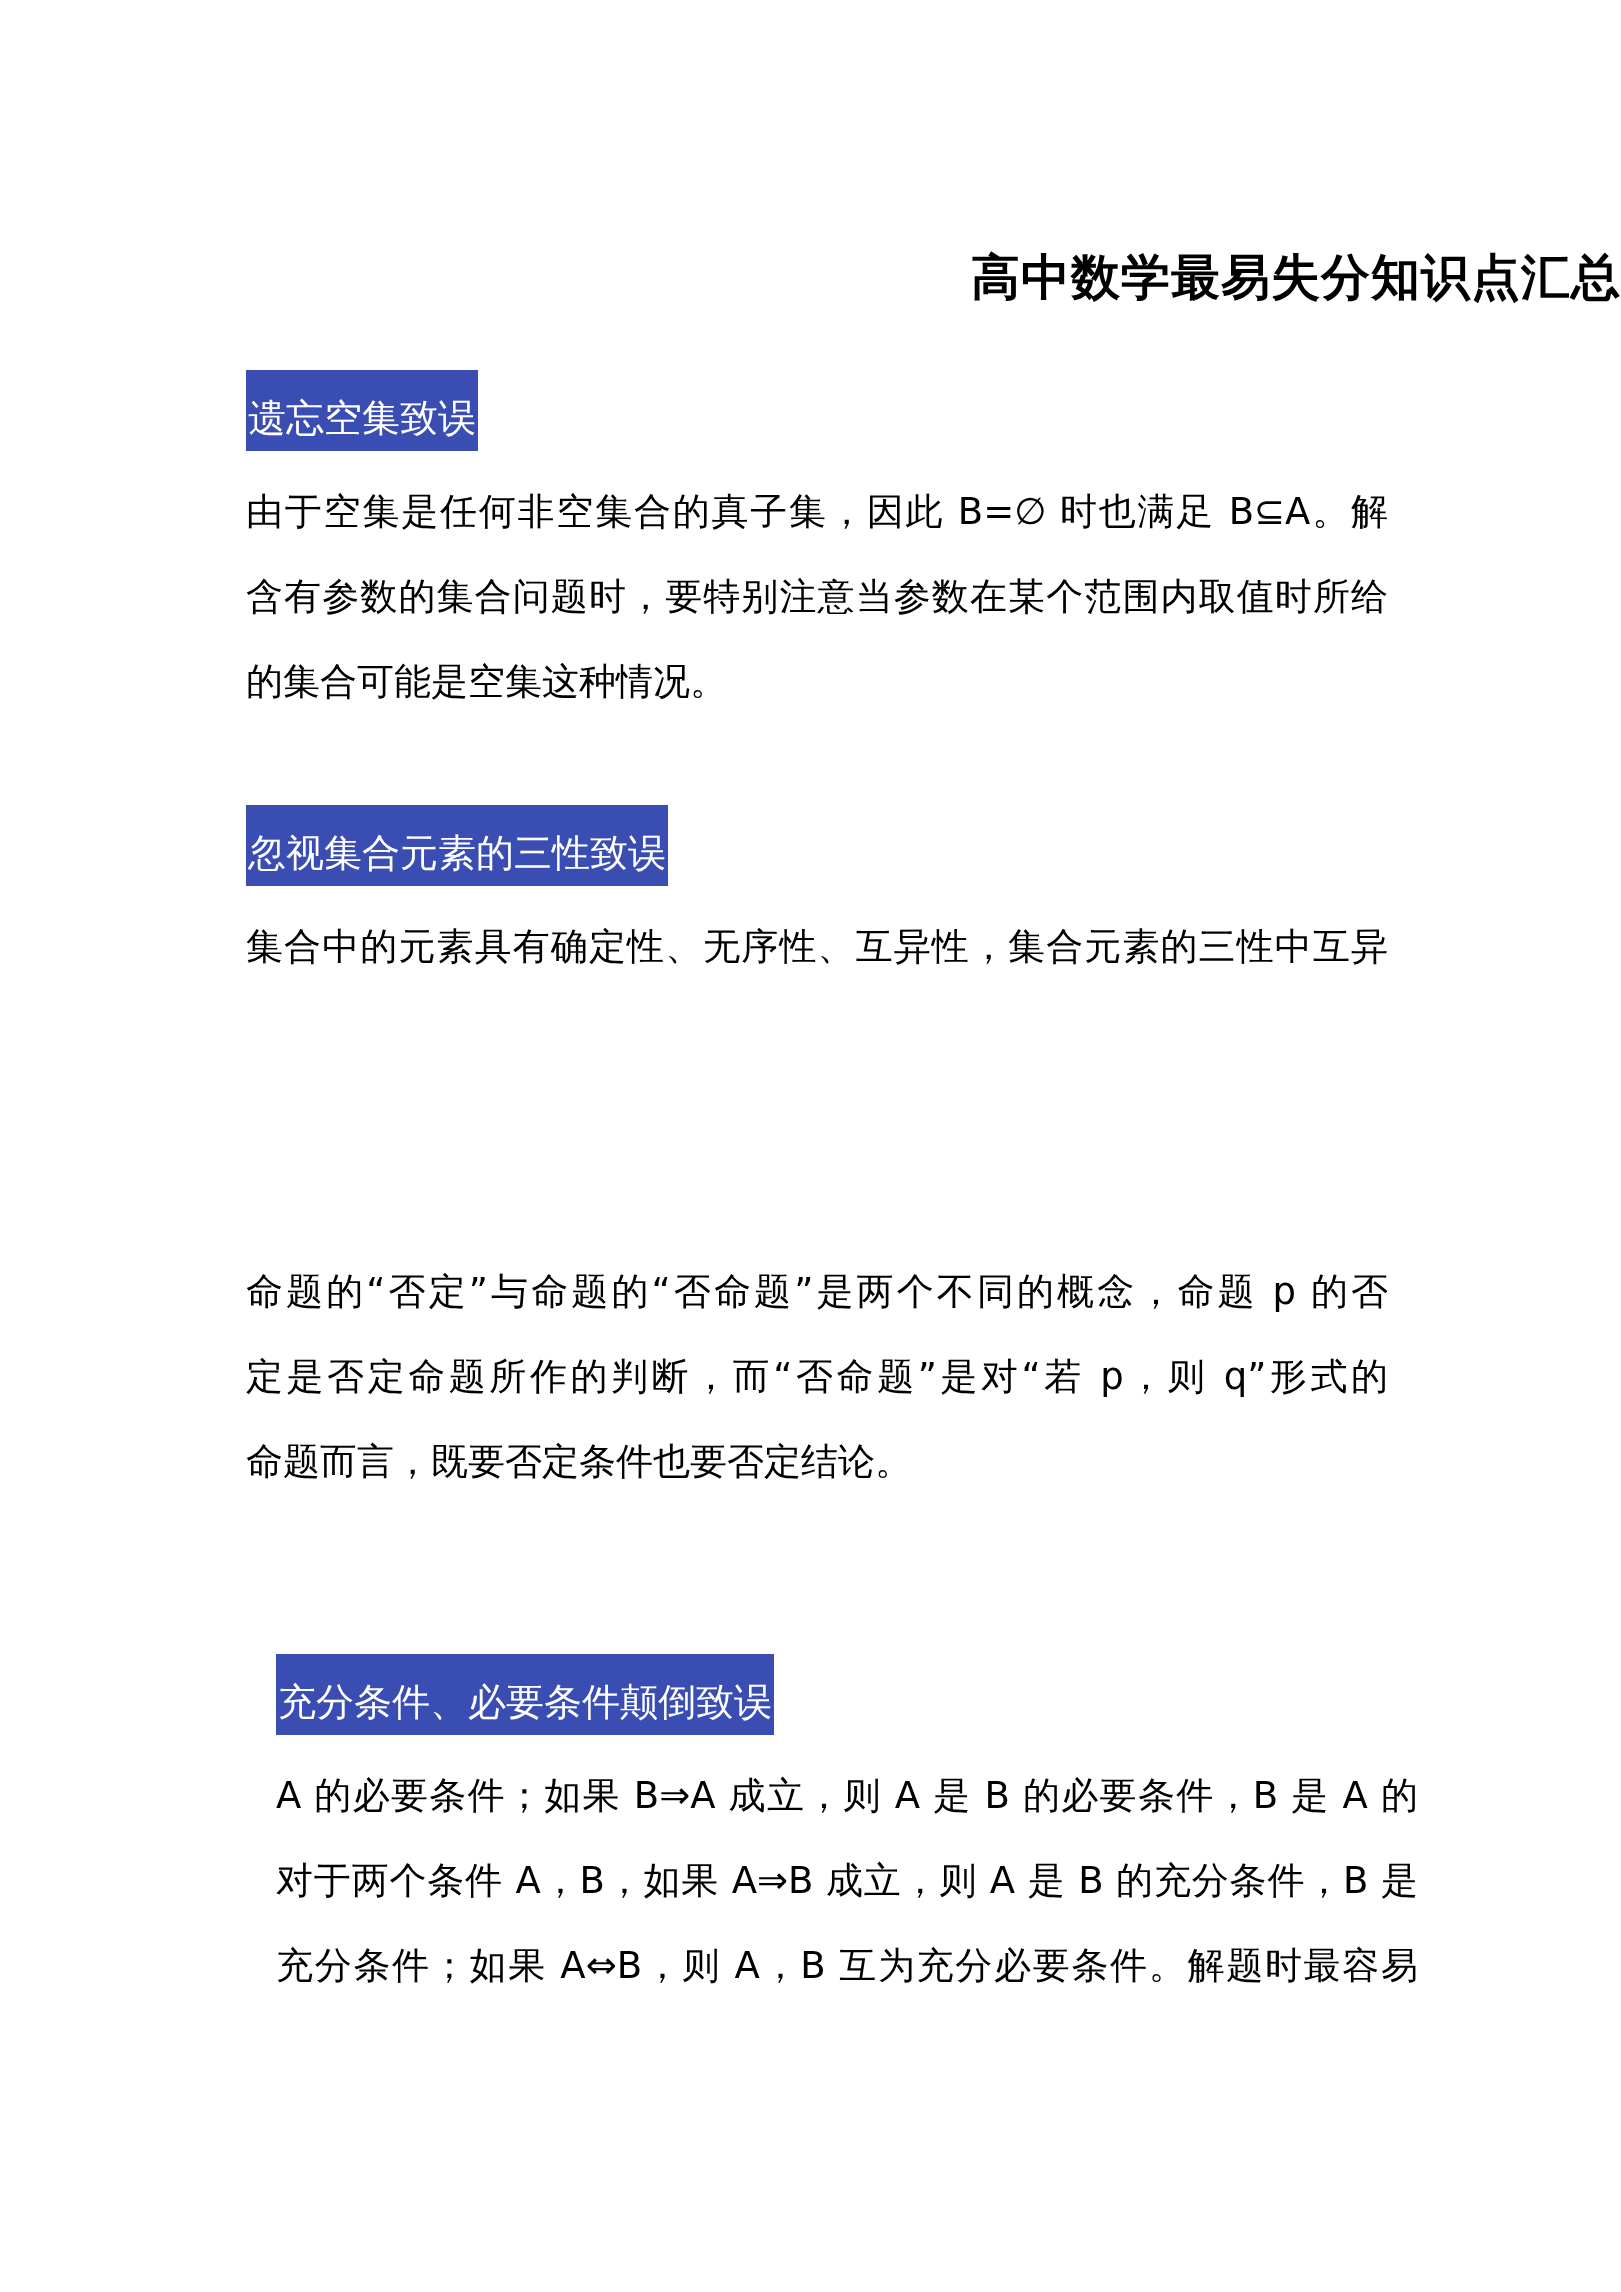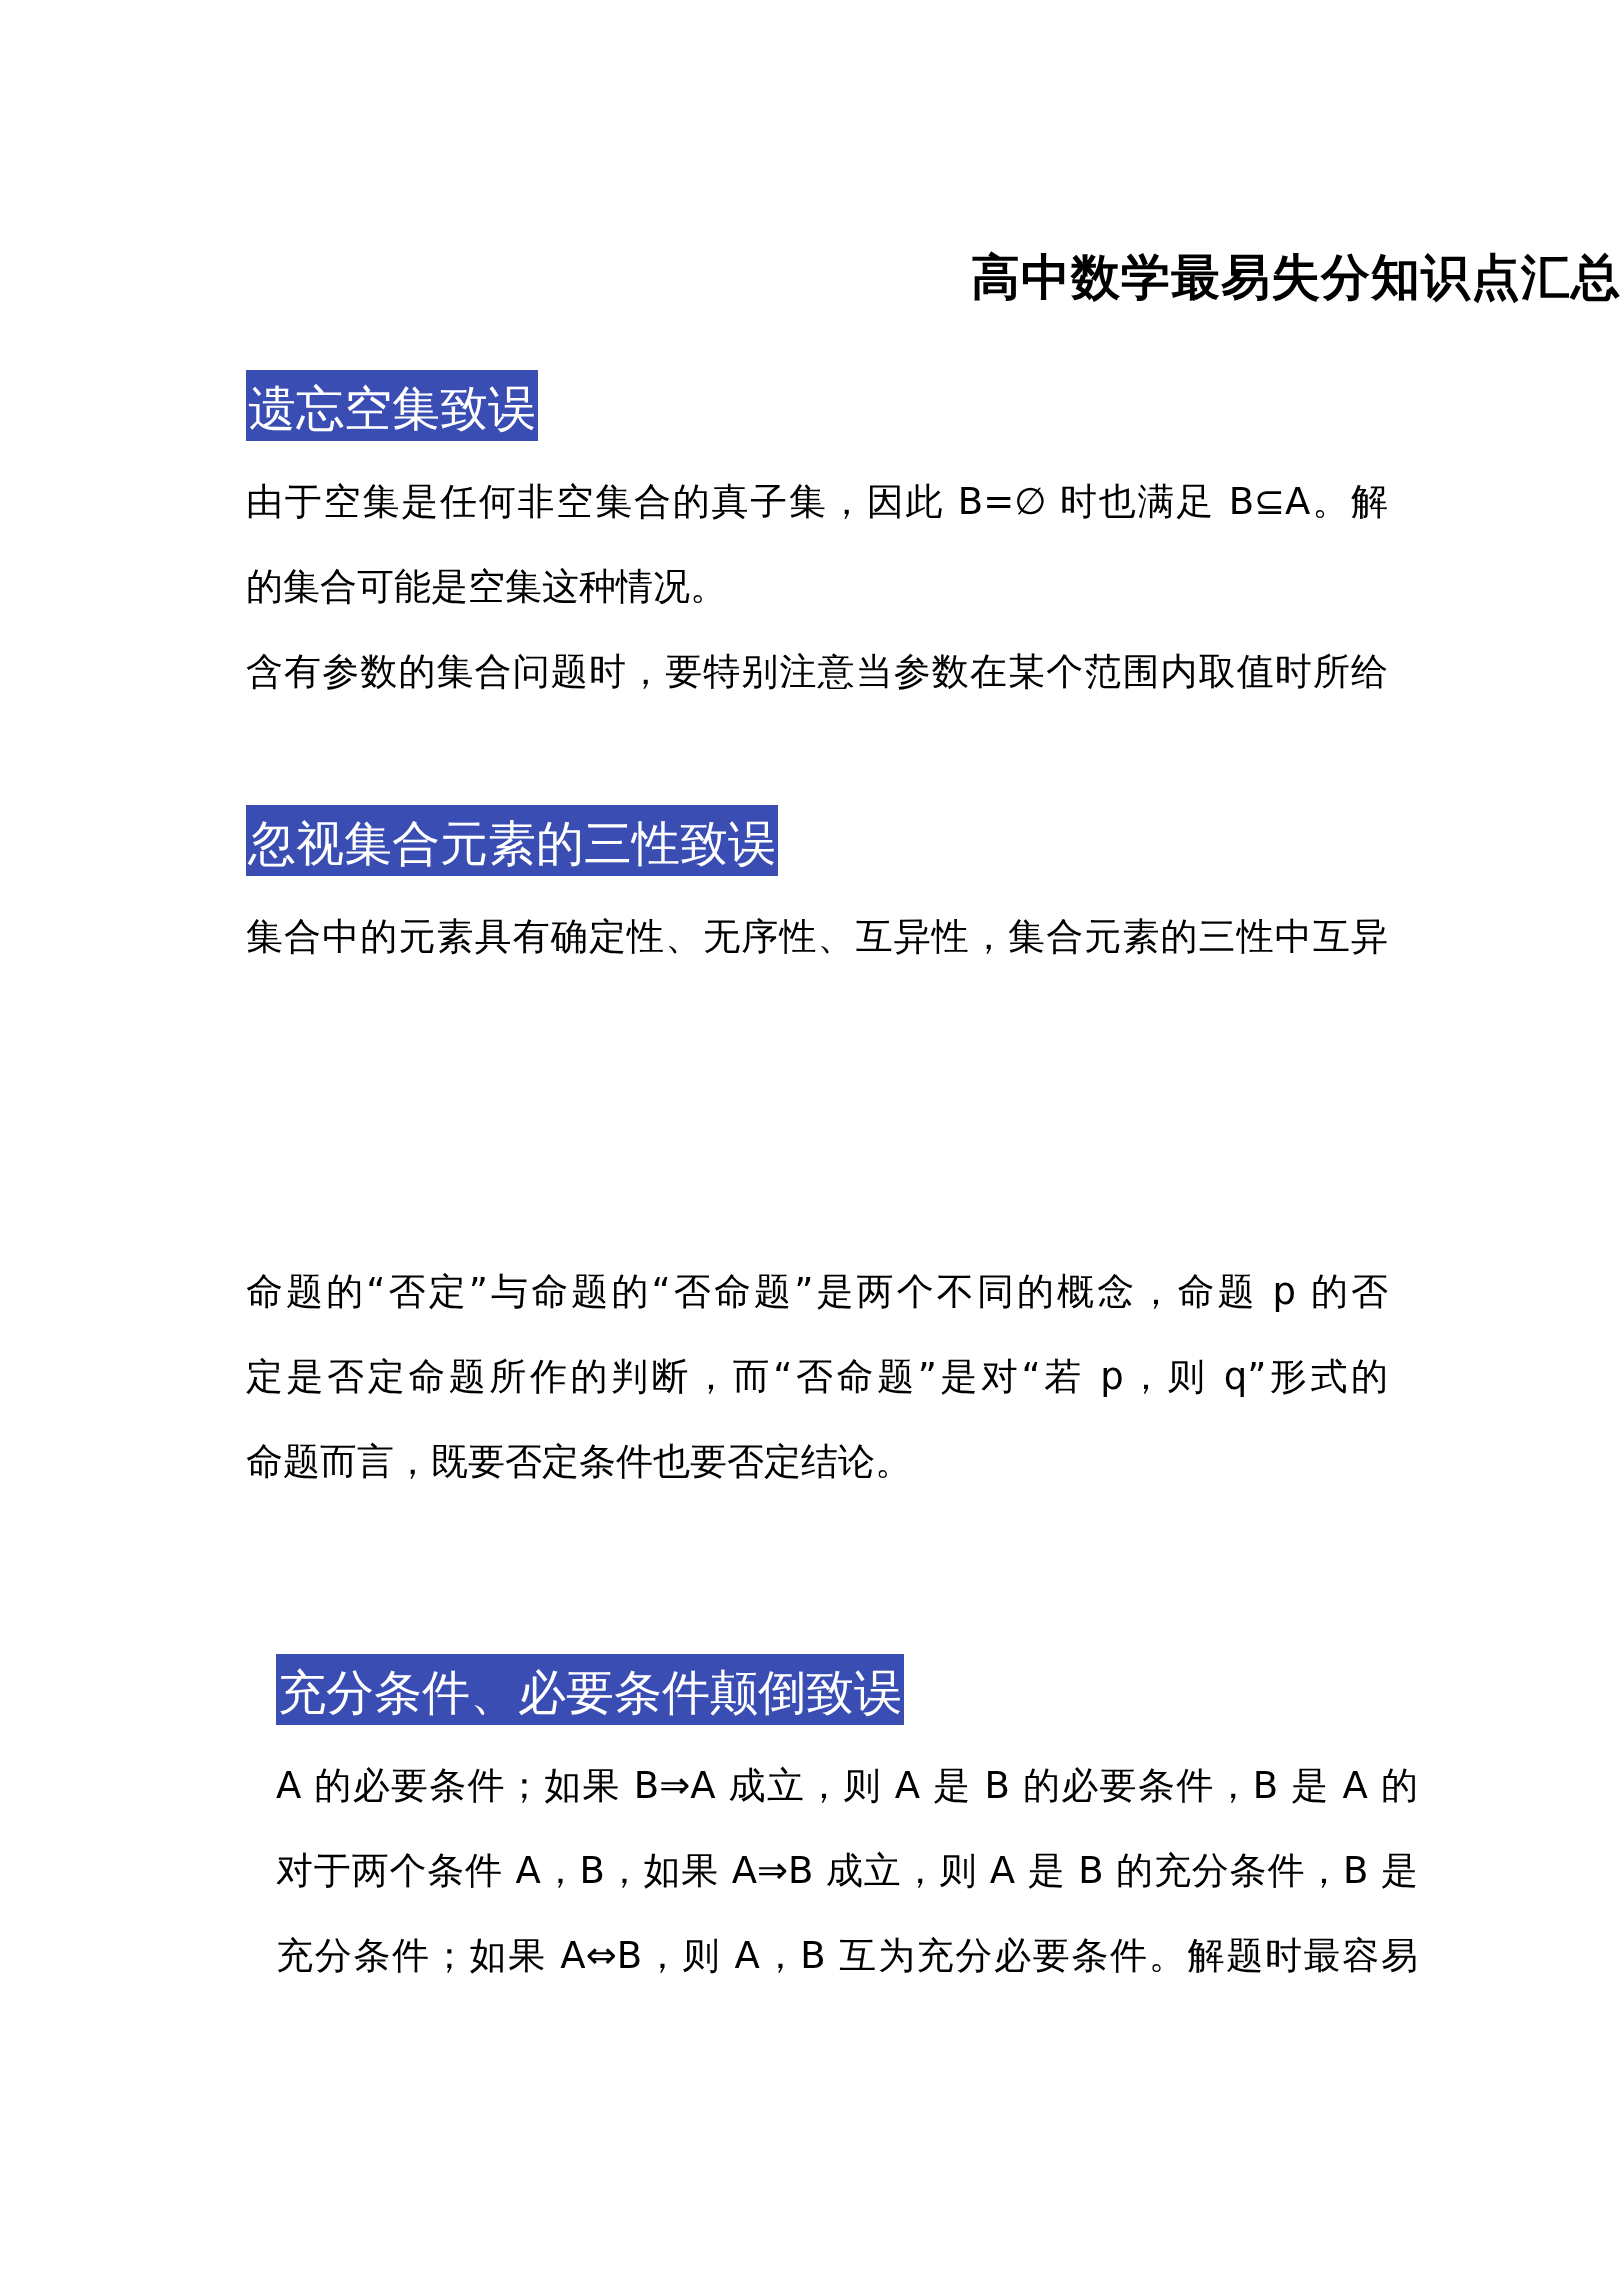--- a/index.html
+++ b/index.html
@@ -28,24 +28,24 @@
     }
     .section {
       position: absolute;
       left: 246px;
       width: 1142px;
     }
     .section-heading {
       display: inline-block;
       background: #3a4db3;
       color: #ffffff;
-      font-size: 48px;
+      font-size: 38px;
       line-height: 65px;
       height: 65px;
-      padding: 6px 2px 0 2px;
+      padding: 16px 2px 0 2px;
       white-space: nowrap;
     }
     .section-body {
       margin-top: 17.6px;
       font-size: 37px;
       line-height: 85px;
       text-align: justify;
       text-align-last: left;
       word-break: break-all;
     }
@@ -61,22 +61,22 @@
   </style>
 </head>
 <body>
 
 <h1 class="page-title">高中数学最易失分知识点汇总</h1>
 
 <div class="section" style="top:370px;">
   <div class="section-heading">遗忘空集致误</div>
   <div class="section-body">
     <span class="line">由于空集是任何非空集合的真子集，因此 B=∅ 时也满足 B⊆A。解</span>
+    <span class="line">含有参数的集合问题时，要特别注意当参数在某个范围内取值时所给</span>
     <span class="line last">的集合可能是空集这种情况。</span>
-    <span class="line">含有参数的集合问题时，要特别注意当参数在某个范围内取值时所给</span>
   </div>
 </div>
 
 <div class="section" style="top:805px;">
   <div class="section-heading">忽视集合元素的三性致误</div>
   <div class="section-body">
     <span class="line">集合中的元素具有确定性、无序性、互异性，集合元素的三性中互异</span>
   </div>
 </div>
 

